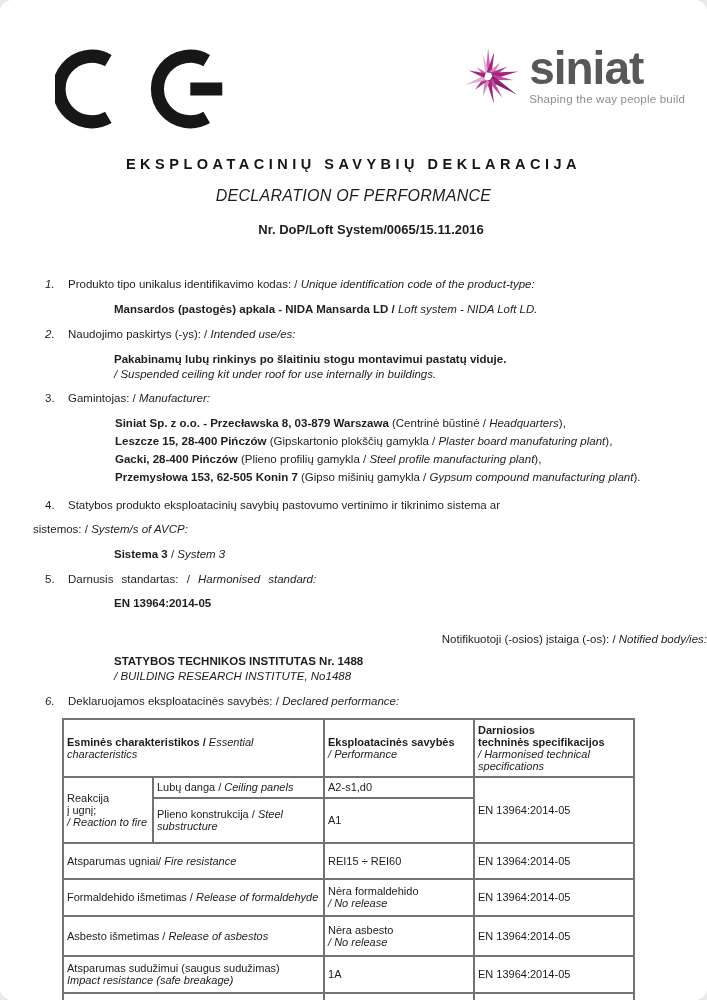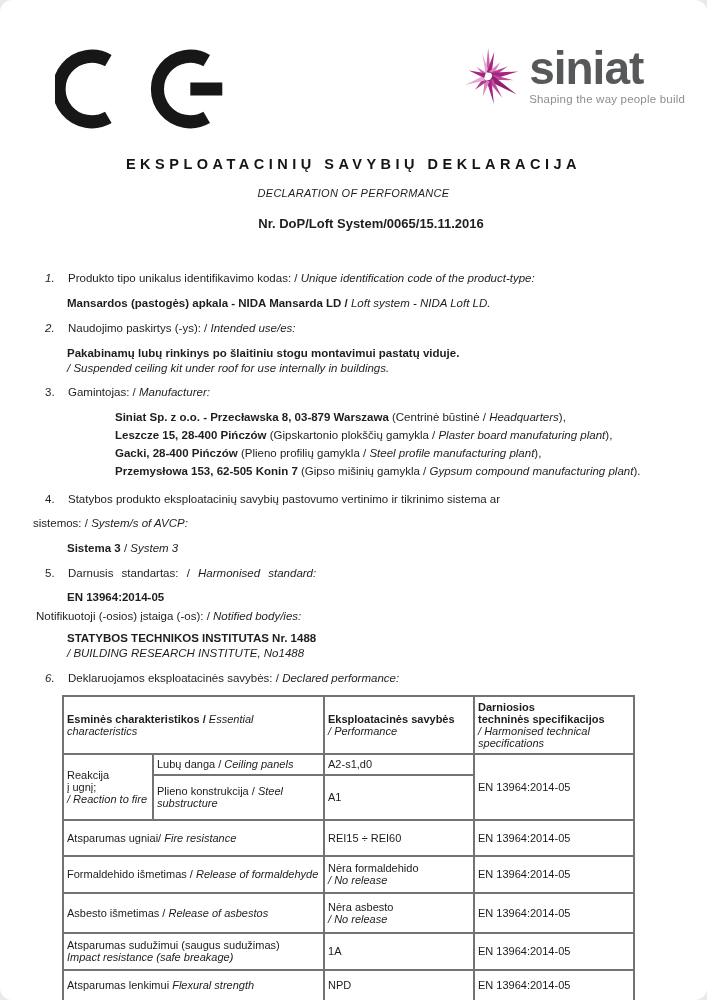--- a/index.html
+++ b/index.html
@@ -16,31 +16,31 @@
   .header { display:flex; justify-content:space-between; align-items:flex-start; padding:34px 22px 0 55px; }
   .ce { margin-top:14px; }
   .logo { display:flex; align-items:center; }
   .logo-txt { display:flex; flex-direction:column; margin-left:2px; }
   .logo-name { font-size:46px; font-weight:600; color:#57585a; letter-spacing:-1px; line-height:1; }
   .logo-tag { font-size:11.5px; color:#8c8d8f; margin-top:2px; letter-spacing:0.2px; }
 
   
   .title-block { text-align:center; }
   .doc-title { margin-top:26px; font-size:14.5px; font-weight:bold; letter-spacing:4.5px; color:#151515; }
-  .doc-sub { margin-top:15px; font-size:11px; font-style:italic; letter-spacing:0.3px; }
+  .doc-sub { margin-top:15px; font-size:16px; font-style:italic; letter-spacing:0.3px; }
   .doc-num { margin-top:17px; font-size:13px; font-weight:bold;padding-left:35px; }
 
   
   .items { margin-top:40px; font-size:11.5px; line-height:1.3; }
   .item { position:relative; padding-left:68px; margin-top:10px; }
   .item .num { position:absolute; left:45px; }
-  .ind { padding-left:67px; margin-top:10px; }
+  .ind { padding-left:114px; margin-top:10px; }
   .mfg { padding-left:115px; margin-top:8px; line-height:1.58; }
   .noind { padding-left:33px; margin-top:9px; }
-  .nind75 { padding-left:36px; margin-top:4px; }
+  .nind75 { padding-left:36px; margin-top:21px;text-align:right; }
   .ws { word-spacing:5px; }
 
   
   table.dop { border-collapse:collapse; margin:9px 0 0 62px; table-layout:fixed; width:571px;
               font-size:11px; color:#1c1c1c; }
   table.dop td { border:2px solid #737373; text-align:left; vertical-align:middle; padding:1px 3px; }
   td.left { text-align:left; padding-left:5px; }
   tr.rh  { height:58px; }
   tr.r1a { height:21px; }
   tr.r1b { height:45px;margin-top:10px; }

